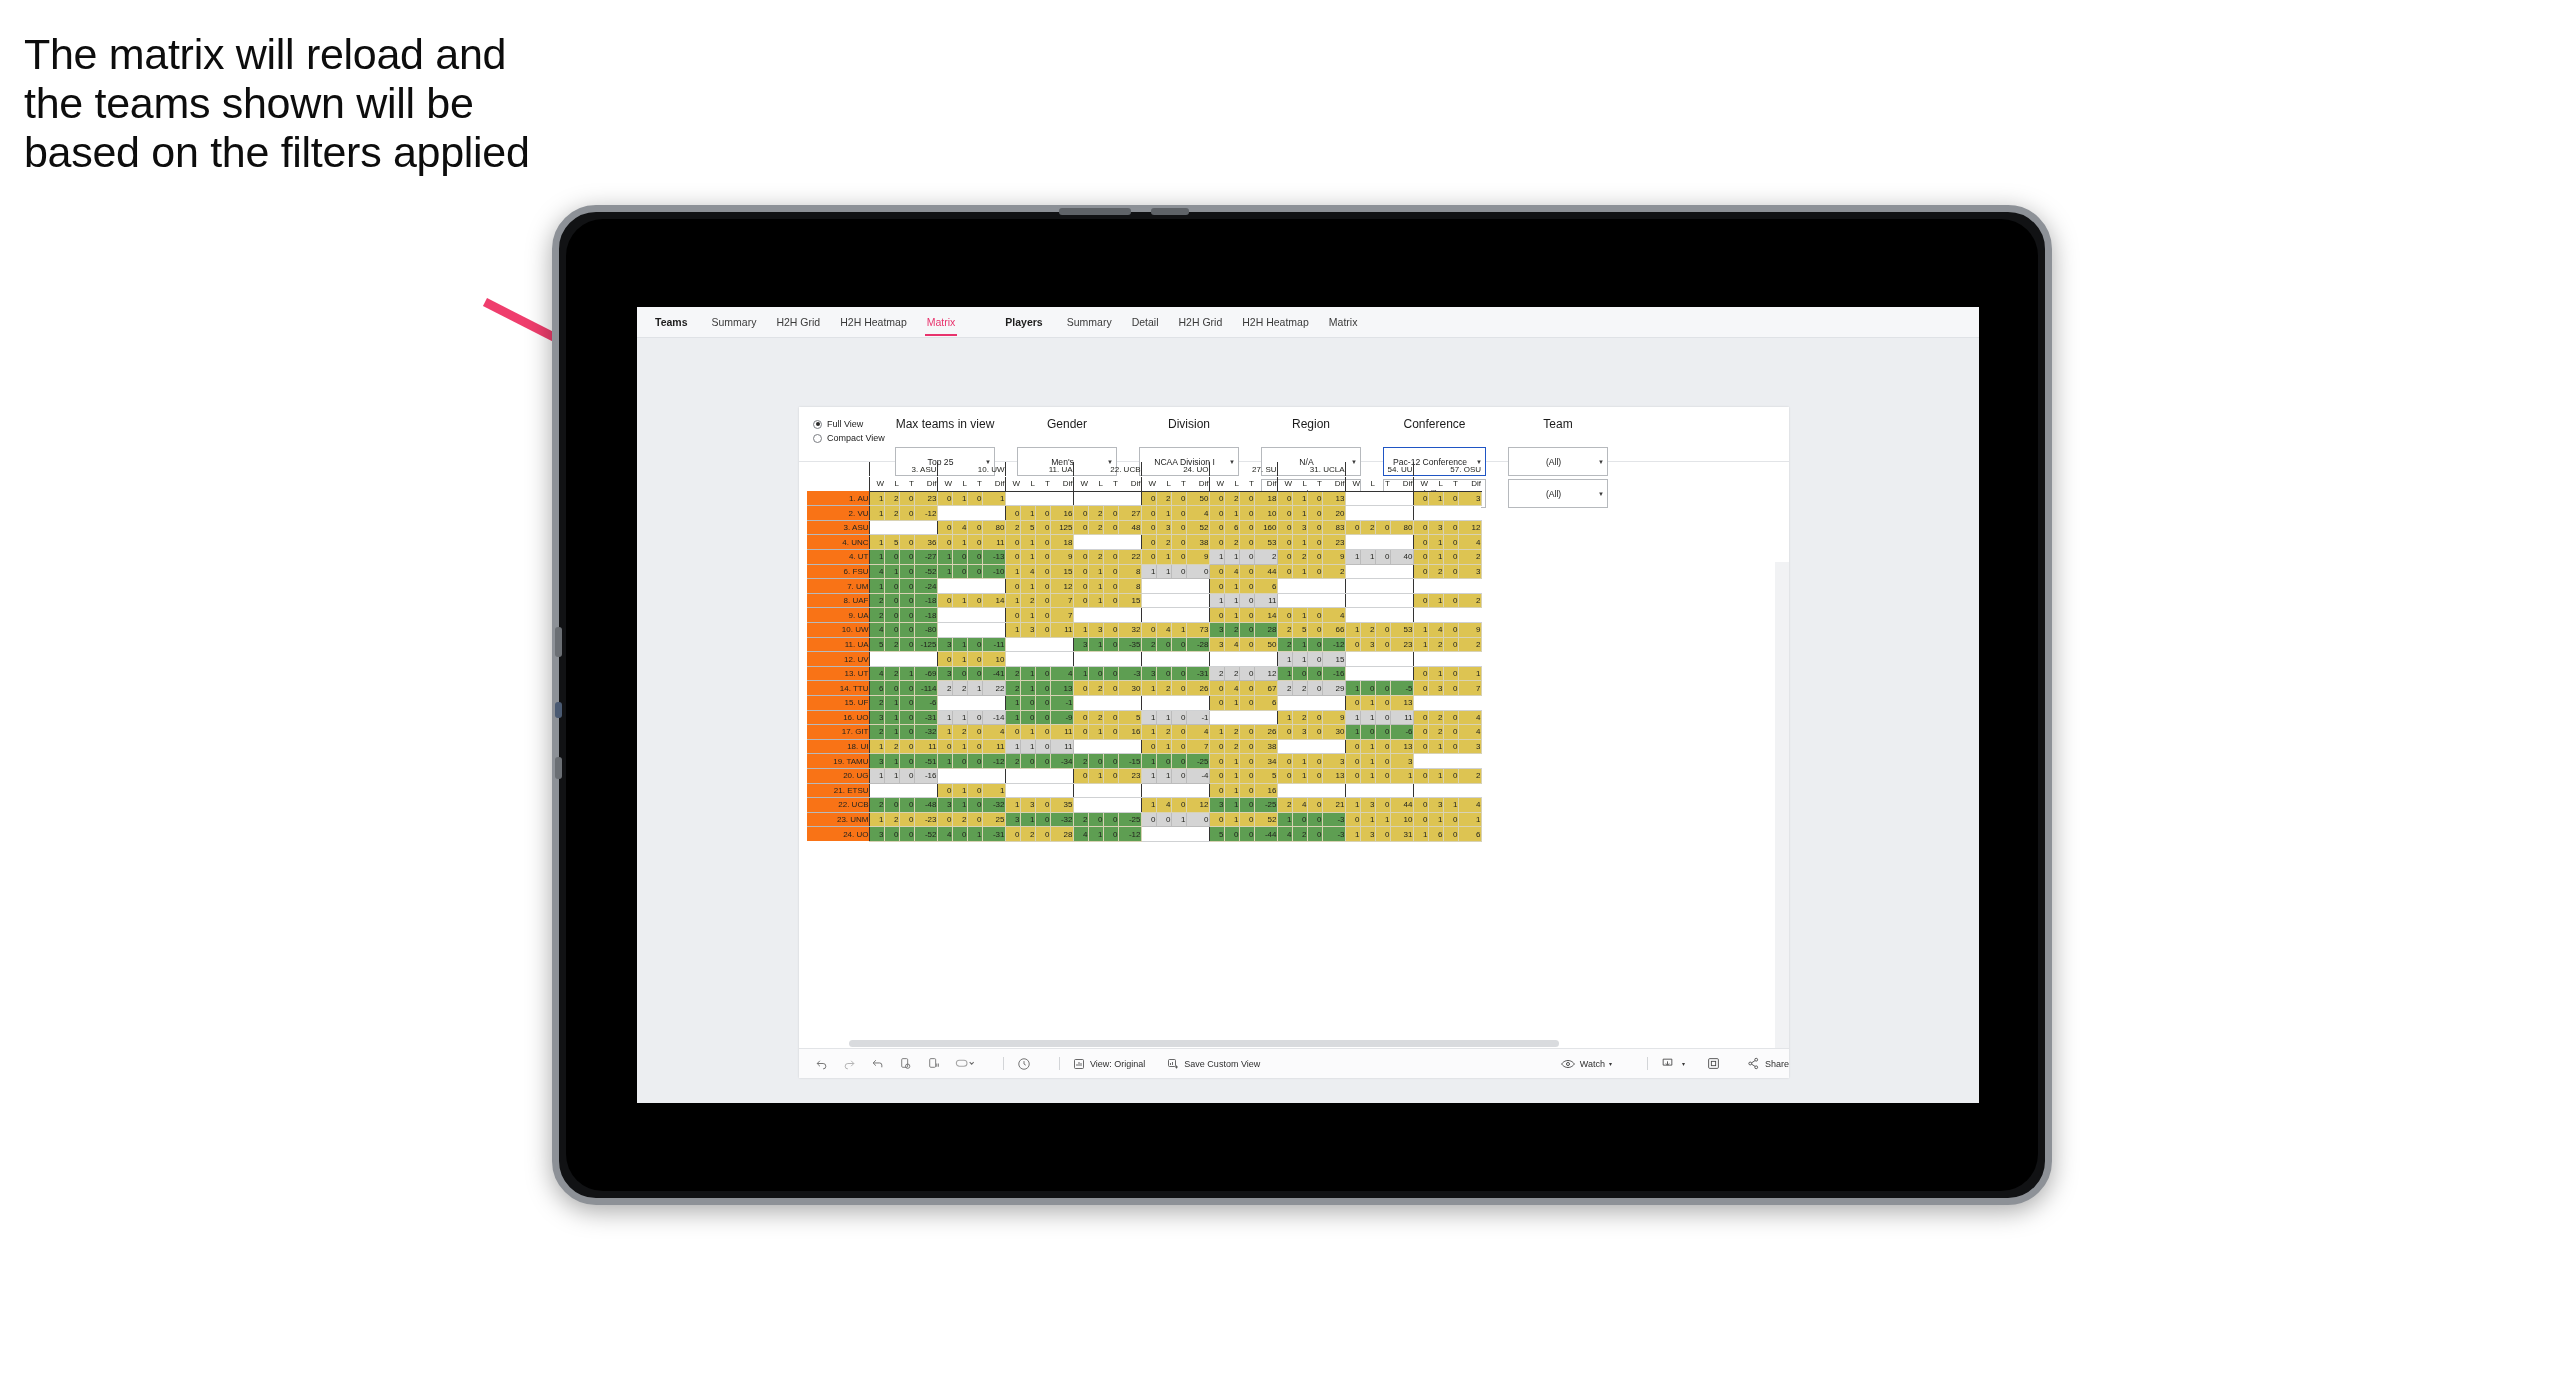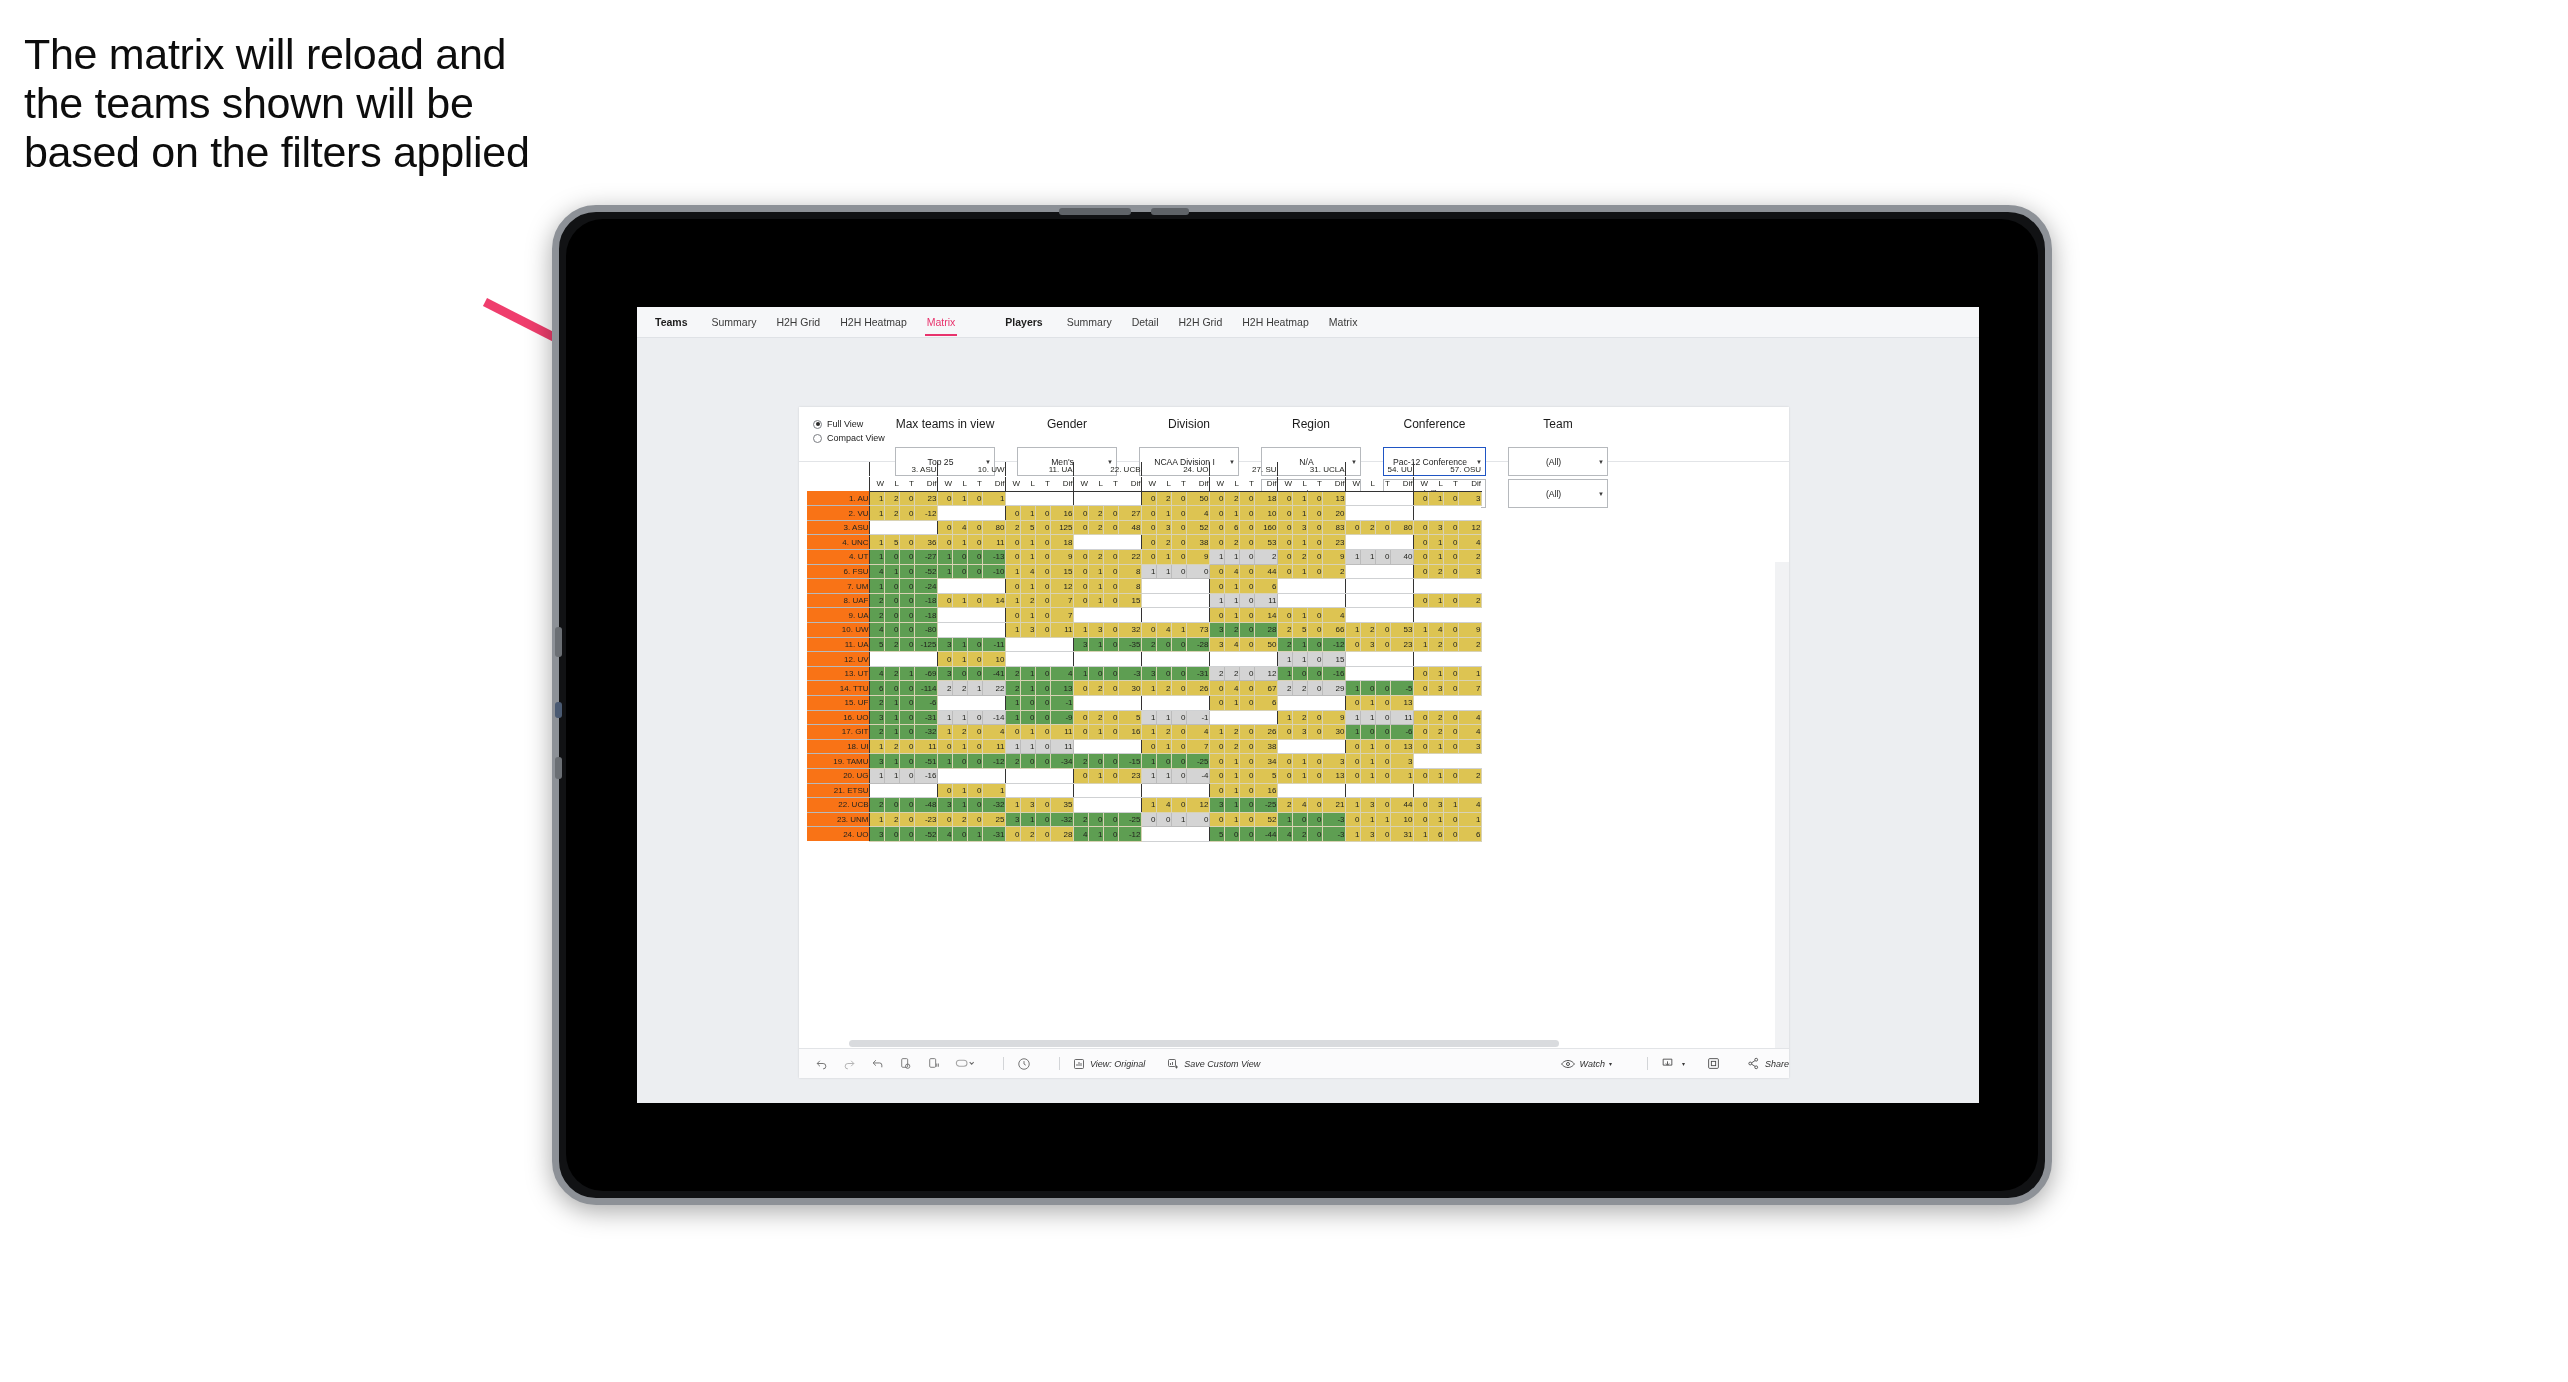--- a/index.html
+++ b/index.html
@@ -154,21 +154,21 @@
   #toolbar{
     position:absolute;left:0;bottom:0;width:100%;height:30px;
     background:#fbfbfc;border-top:1px solid #e2e4e7;
     display:flex;align-items:center;padding-left:16px;box-sizing:border-box;
     font-size:9px;color:#3c3c3c;
   }
   .tbicon{margin-right:15px;opacity:.78;display:flex;align-items:center;cursor:pointer;}
   .tbdiv{width:1px;height:13px;background:#d3d5d8;margin:0 13px;}
   .tbbtn{display:flex;align-items:center;margin-right:22px;cursor:pointer;}
   .tbbtn svg{margin-right:5px;}
-  .tbtext{font-size:9px;color:#2f2f2f;font-style:italic;}
+  .tbtext{font-size:9px;color:#2f2f2f;}
   #toolbar-right{margin-left:auto;display:flex;align-items:center;padding-right:0;}
 
   
   #hscroll{
     position:absolute;left:50px;bottom:31px;width:710px;height:7px;
     background:#d9dbde;border-radius:4px;
   }
   #vshadow{position:absolute;right:0;top:100px;width:14px;bottom:30px;background:#f1f2f4;}
 </style>
 </head>

